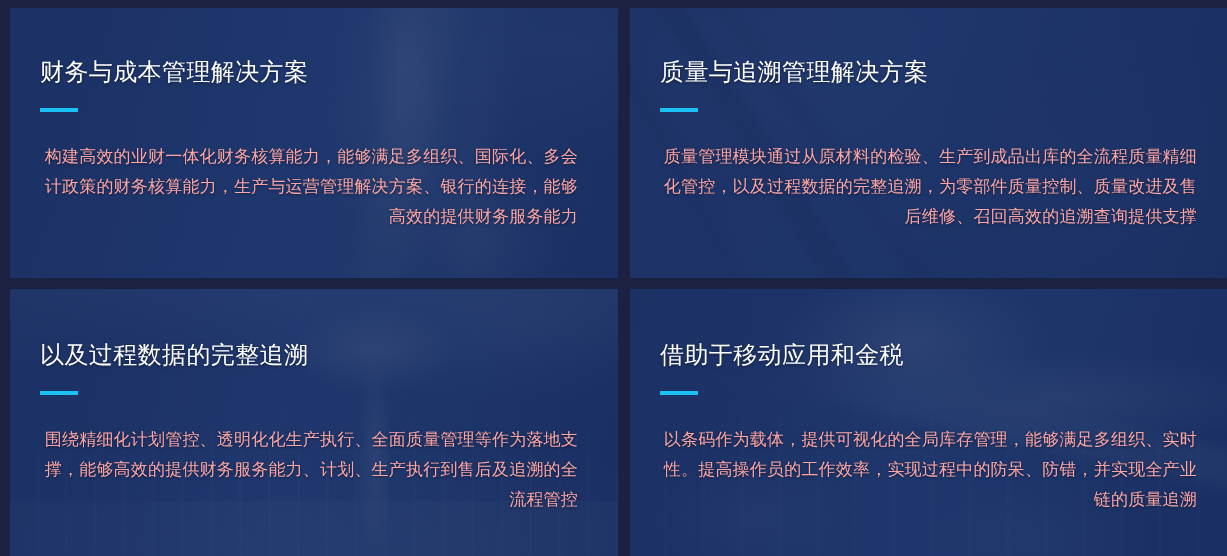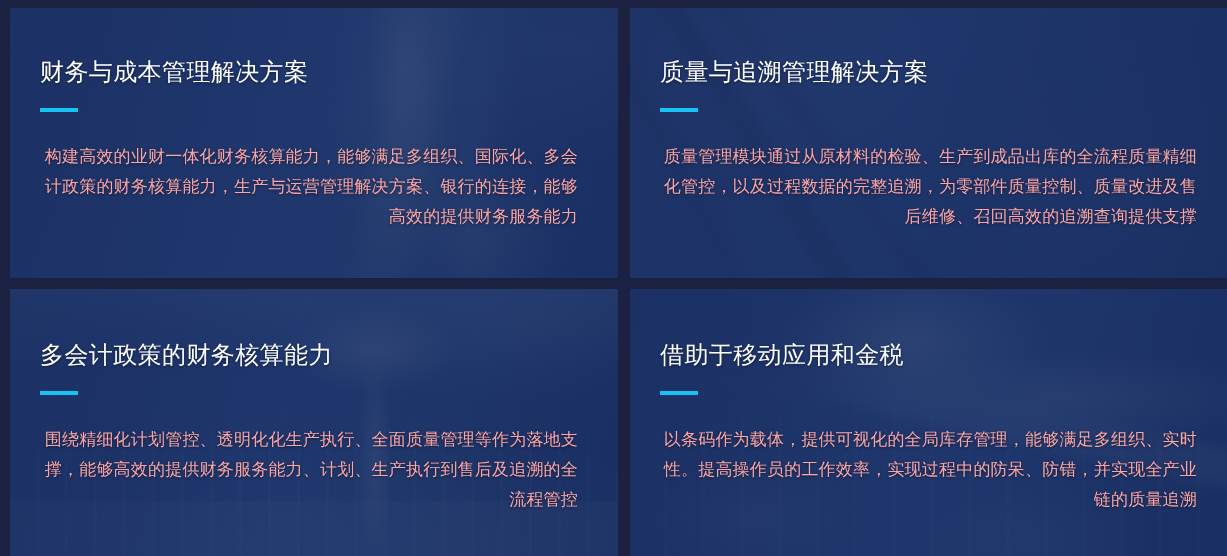--- a/index.html
+++ b/index.html
@@ -213,21 +213,21 @@
       <div class="card-title">质量与追溯管理解决方案</div>
       <div class="card-accent"></div>
       <div class="card-desc">质量管理模块通过从原材料的检验、生产到成品出库的全流程质量精细化管控，以及过程数据的完整追溯，为零部件质量控制、质量改进及售后维修、召回高效的追溯查询提供支撑</div>
     </div>
   </div>
 
   <div class="solution-card card-3">
     <div class="card-photo photo-production"></div>
     <div class="card-tint"></div>
     <div class="card-body">
-      <div class="card-title">多会计政策的财务核算能力</div>
+      <div class="card-title">以及过程数据的完整追溯</div>
       <div class="card-accent"></div>
       <div class="card-desc">围绕精细化计划管控、透明化化生产执行、全面质量管理等作为落地支撑，能够高效的提供财务服务能力、计划、生产执行到售后及追溯的全流程管控</div>
     </div>
   </div>
 
   <div class="solution-card card-4">
     <div class="card-photo photo-supply"></div>
     <div class="card-tint"></div>
     <div class="card-body">
       <div class="card-title">借助于移动应用和金税</div>

